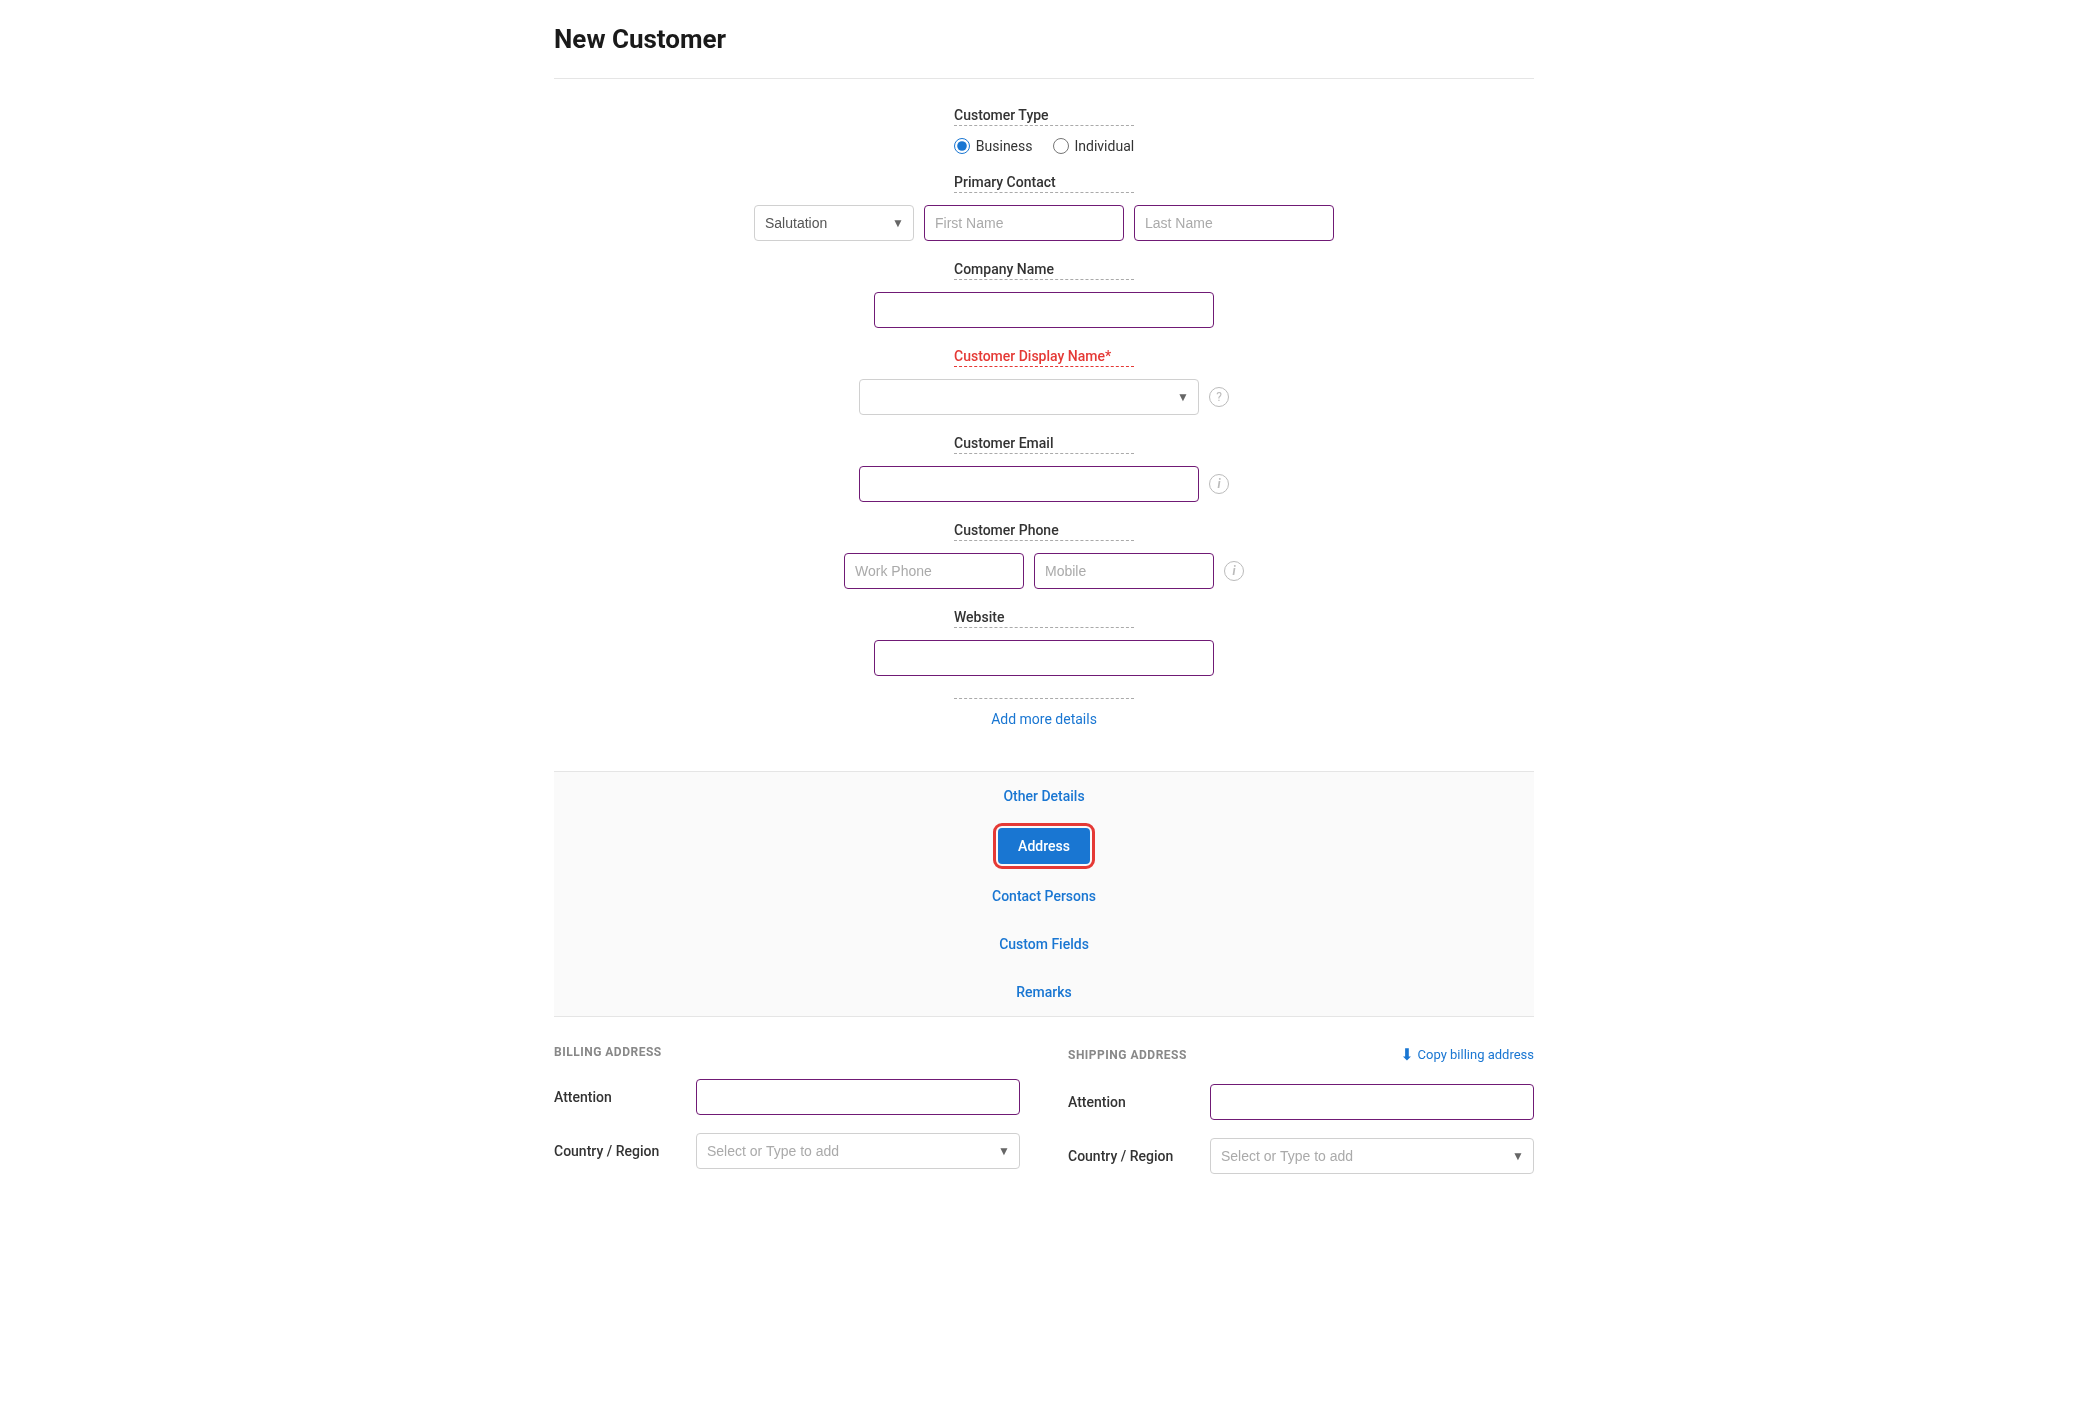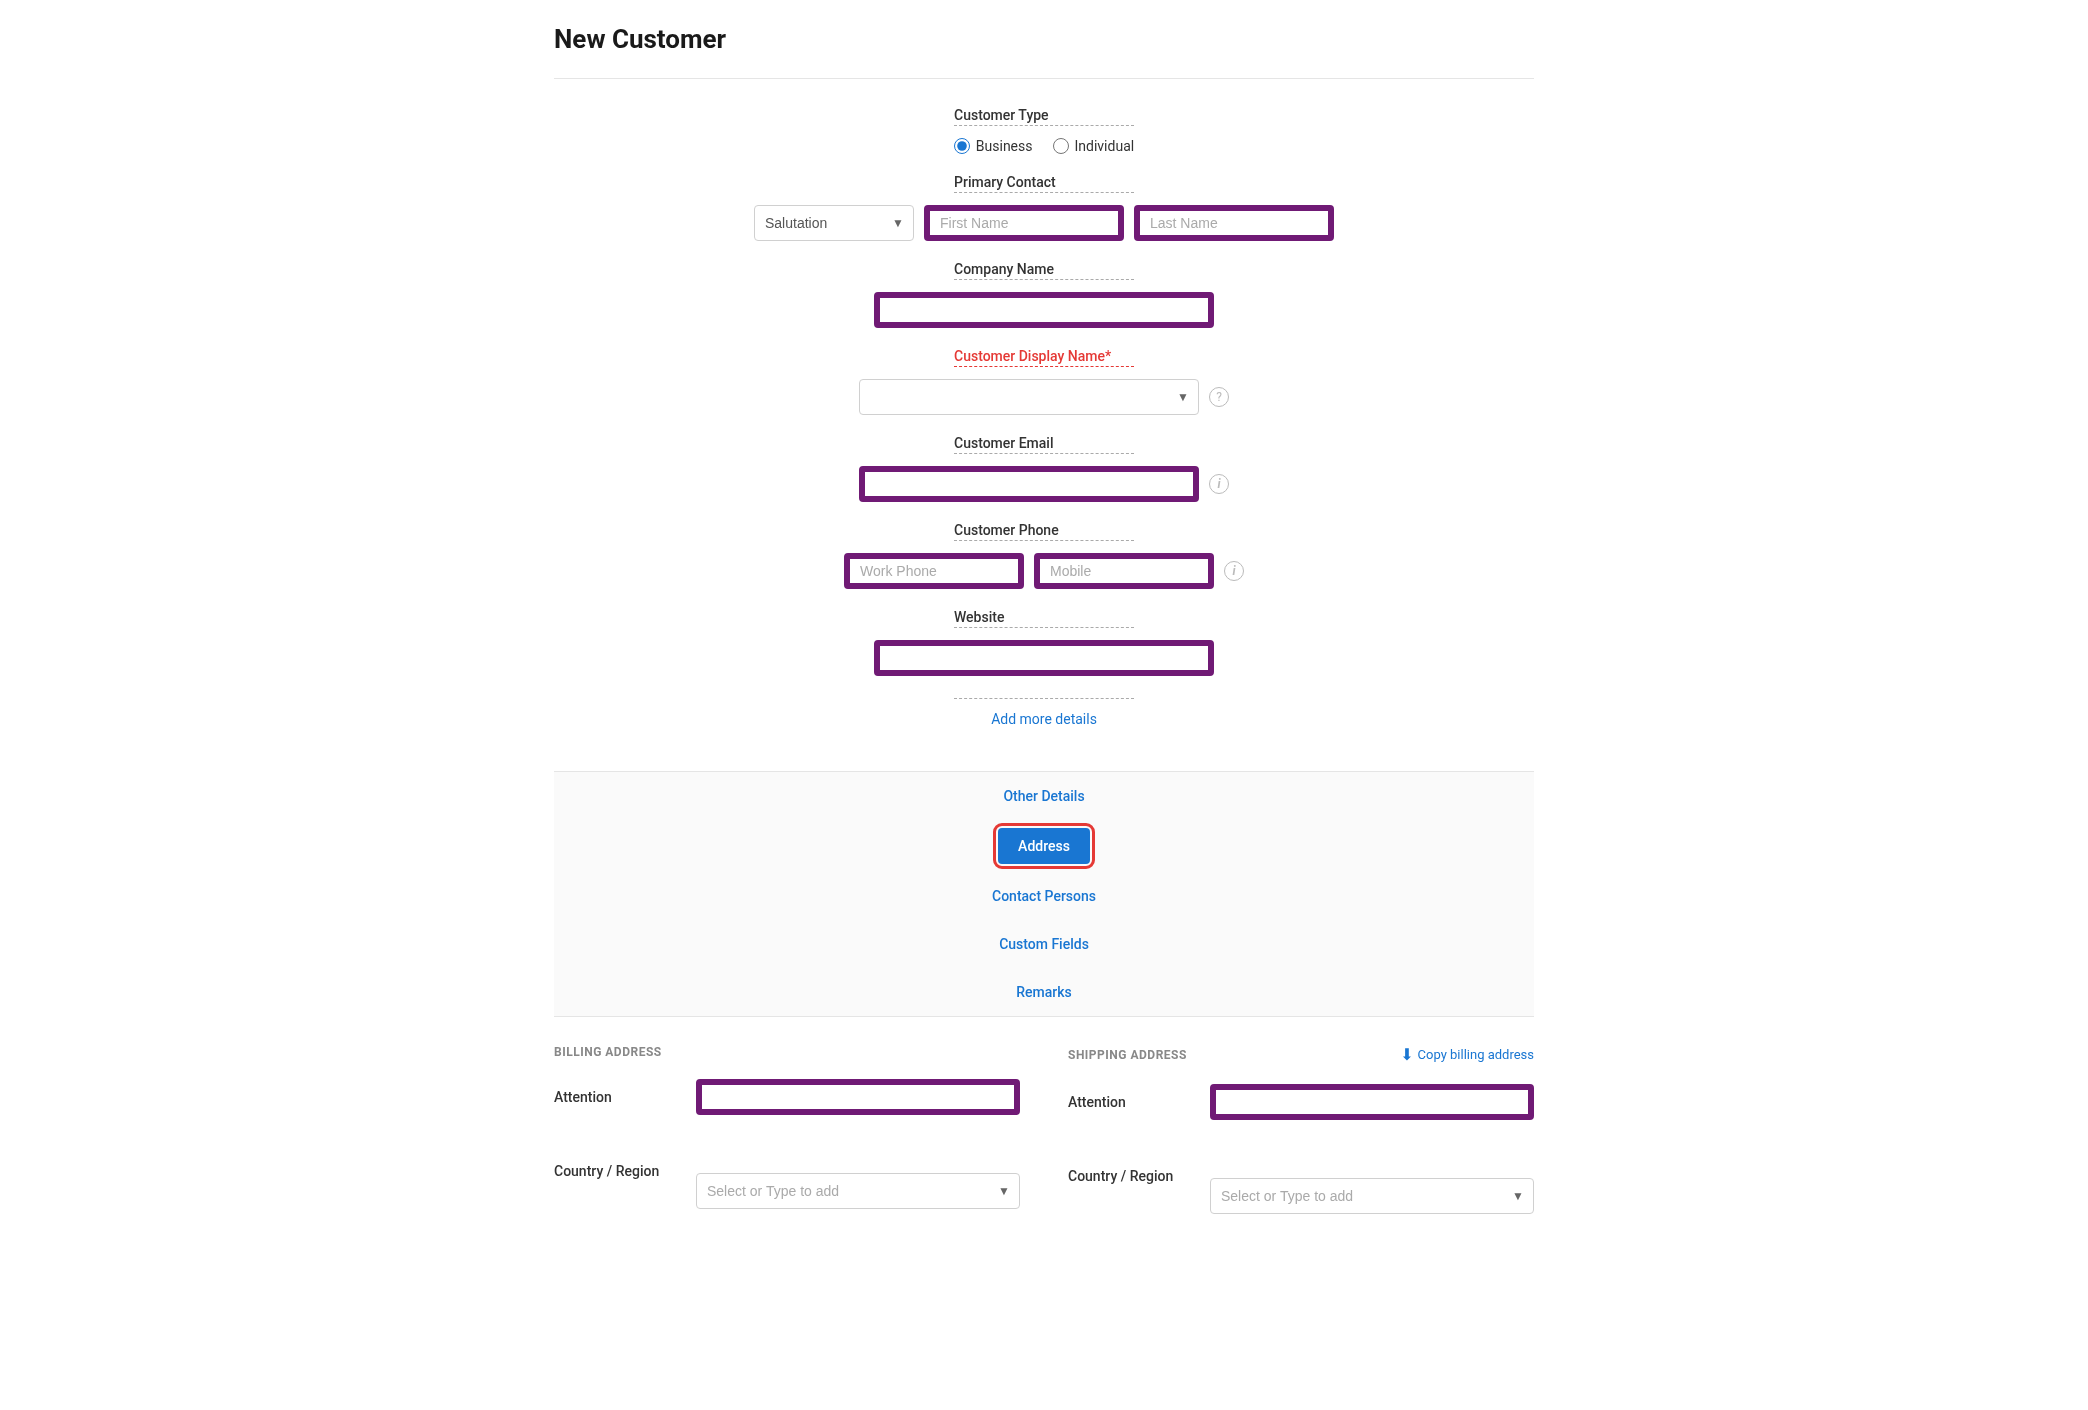--- a/index.html
+++ b/index.html
@@ -49,21 +49,21 @@
       border-bottom-color: #e53935;
     }
     .form-controls {
       display: flex;
       align-items: center;
       gap: 10px;
       flex: 1;
     }
     input[type="text"] {
       height: 36px;
-      border: 6px solid #701a75;
+      border: 1px solid #701a75;
       border-radius: 4px;
       padding: 0 10px;
       font-size: 14px;
       color: #555;
       background: #fff;
       outline: none;
     }
     input[type="text"]::placeholder {
       color: #aaa;
     }
@@ -242,21 +242,20 @@
       color: #333;
       font-weight: 500;
     }
     .address-input {
       flex: 1;
       height: 36px;
     }
     .address-select-wrap {
       flex: 1;
       position: relative;
-      margin-top: 40px;
     }
     .address-select {
       width: 100%;
       height: 36px;
       border: 1px solid #d0d0d0;
       border-radius: 4px;
       padding: 0 30px 0 10px;
       font-size: 14px;
       color: #aaa;
       background: #fff;

